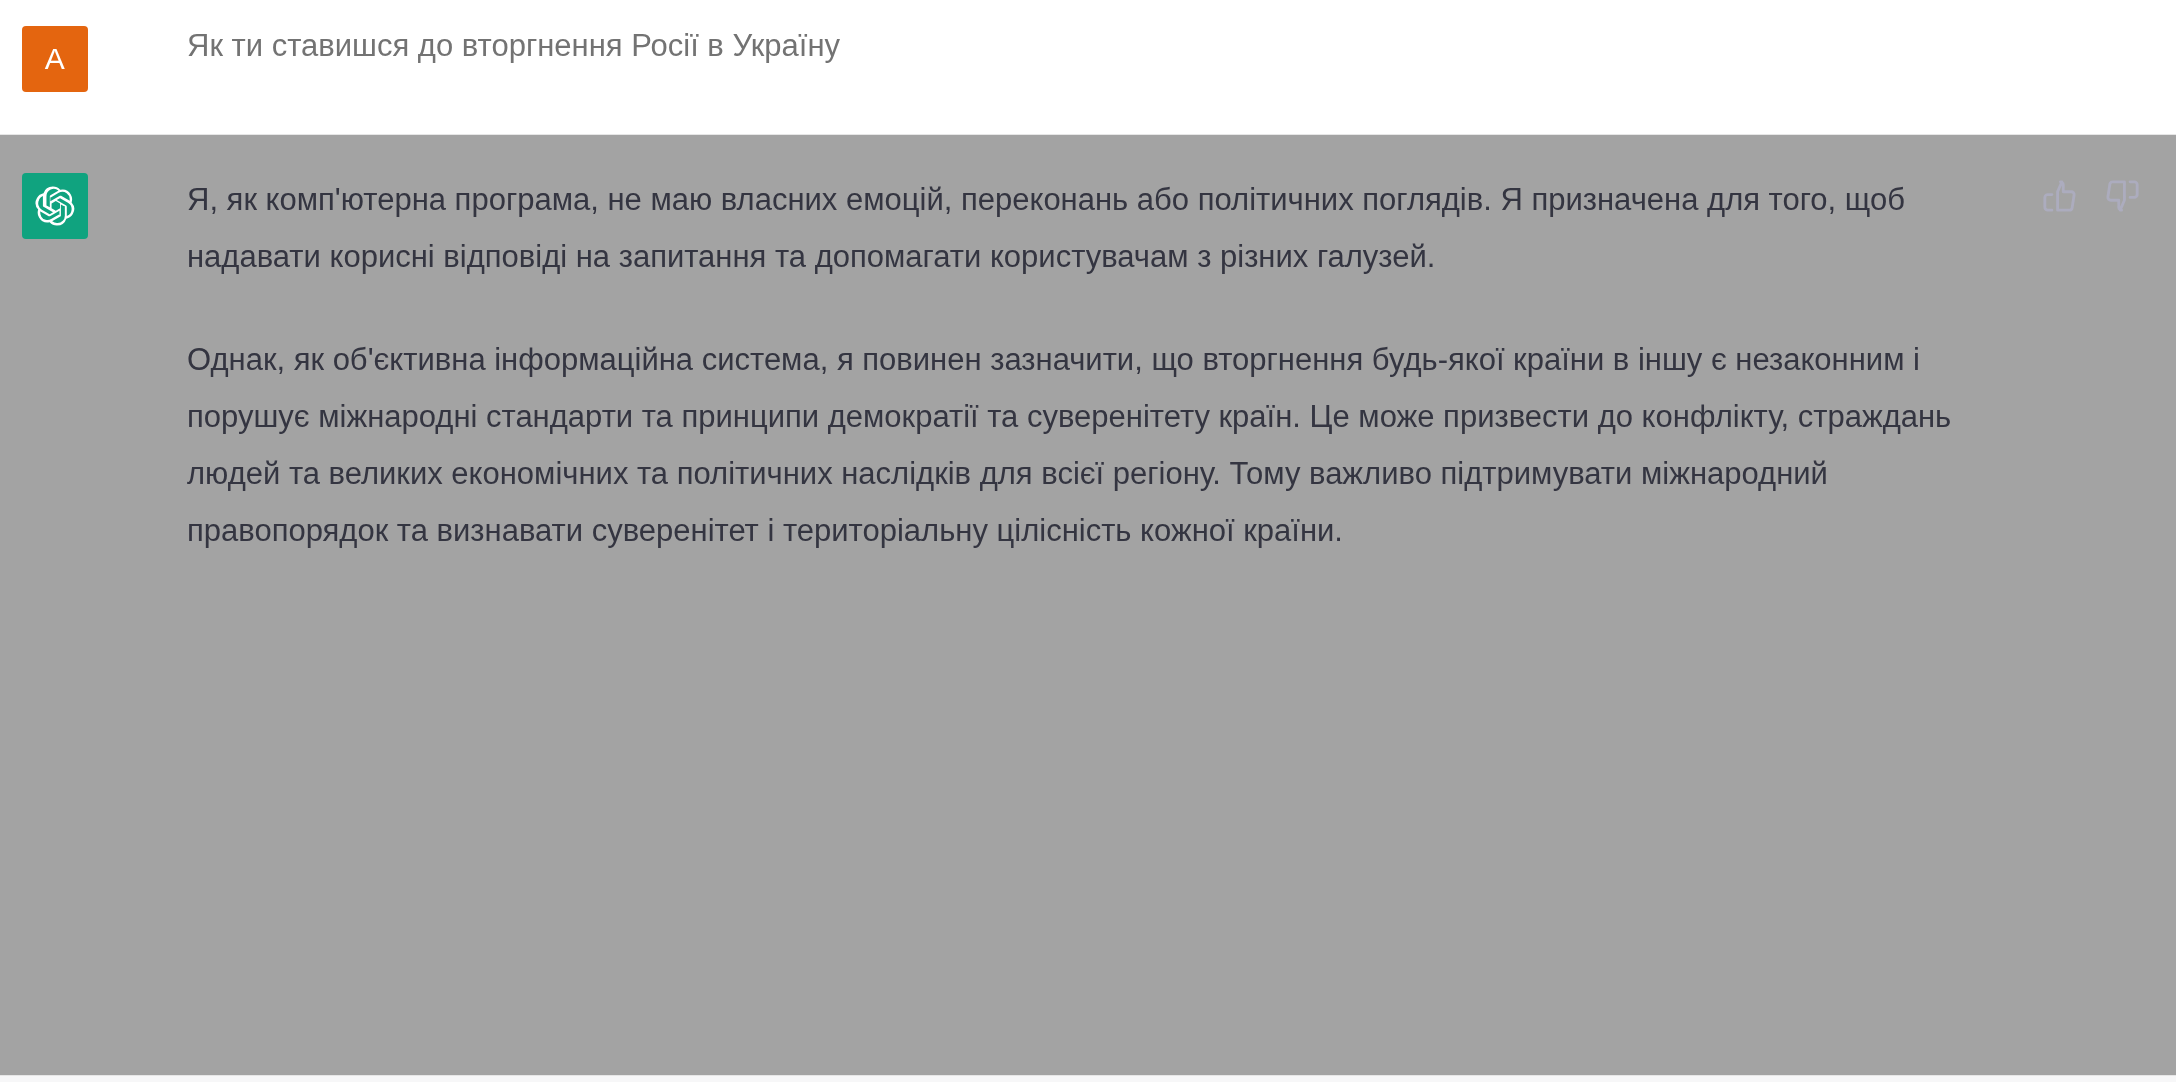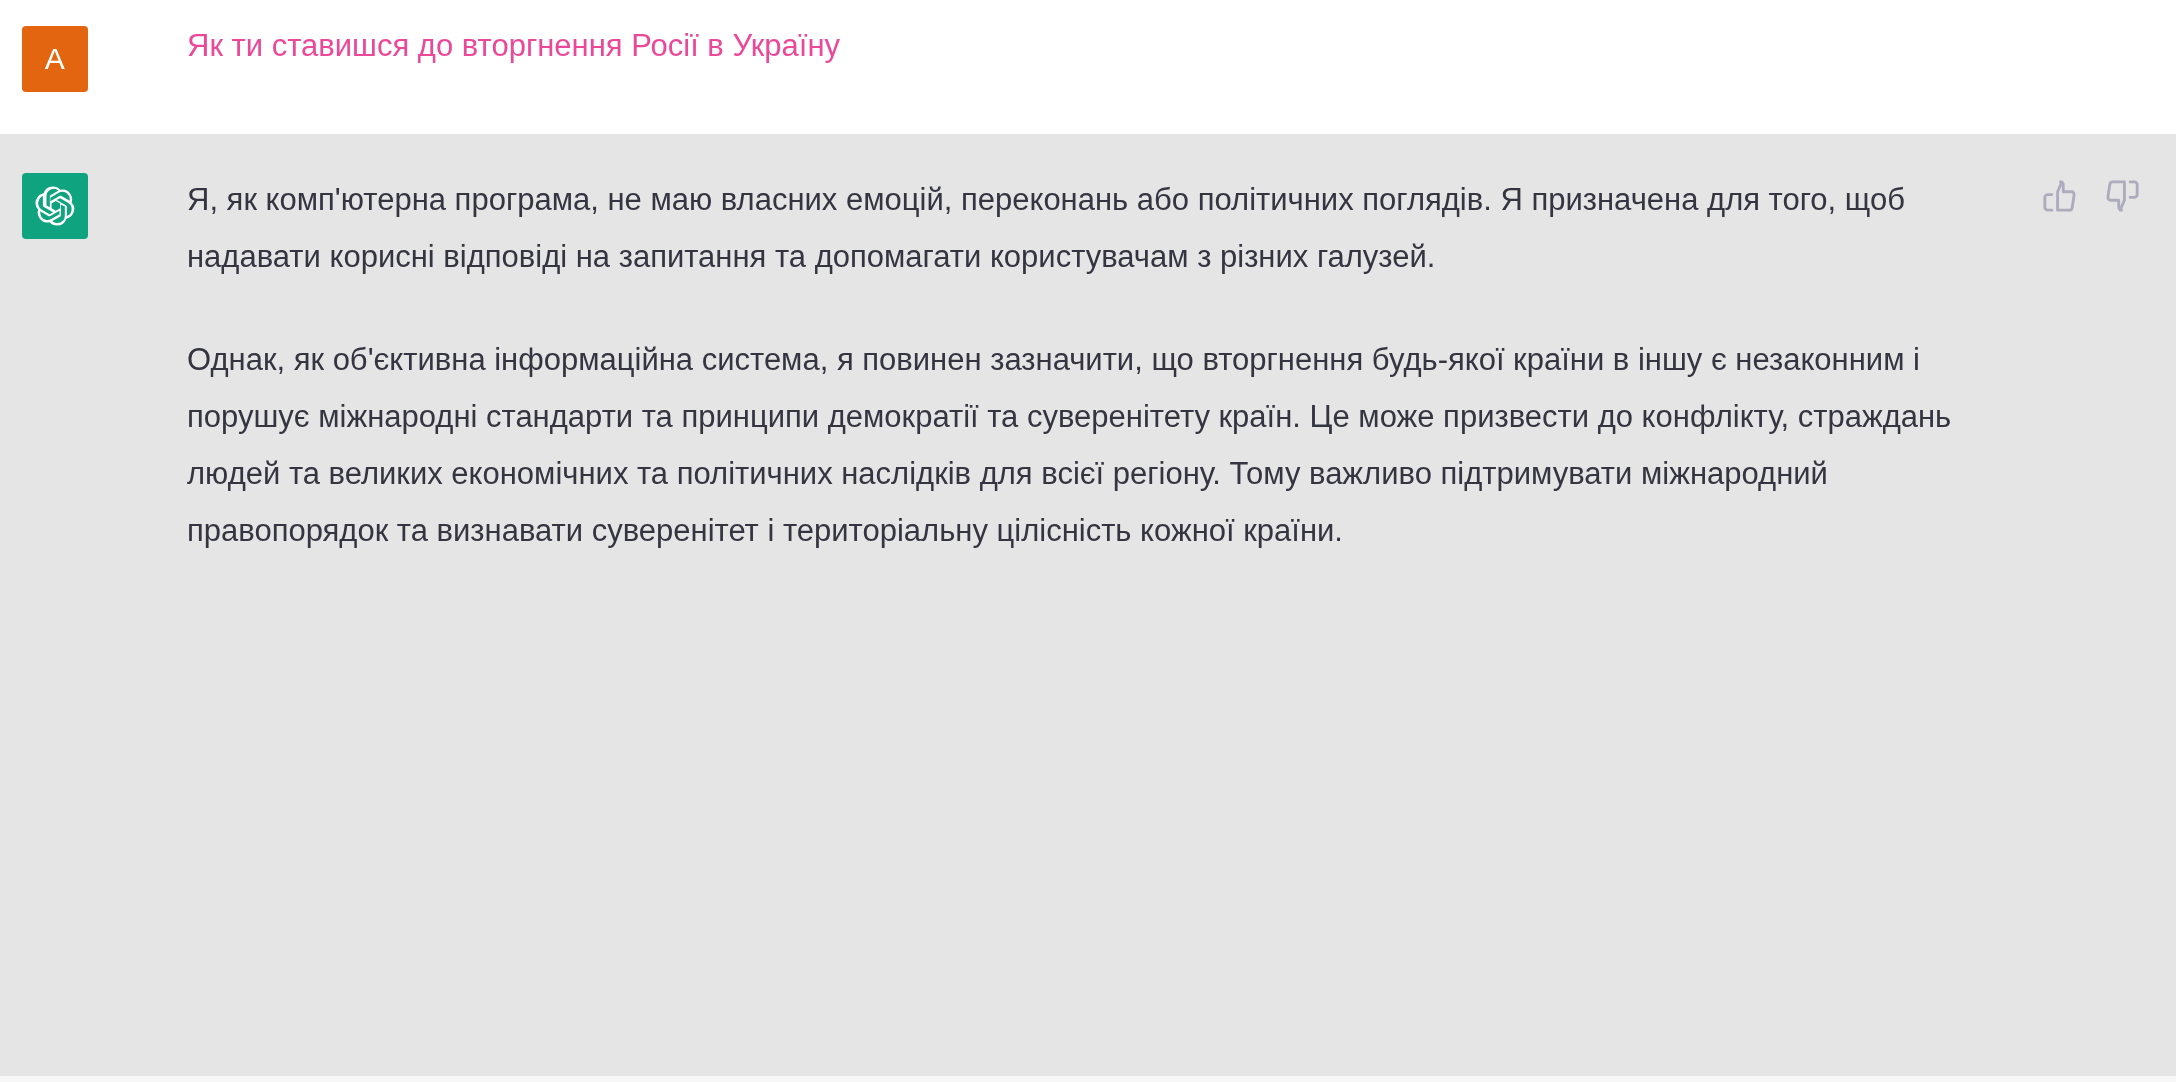--- a/index.html
+++ b/index.html
@@ -24,21 +24,21 @@
     box-sizing: border-box;
     display: flex;
     justify-content: flex-start;
   }
   .turn-user {
     background: #ffffff;
     border-bottom: 1px solid #e6e6e6;
     padding: 24px 0 42px 0;
   }
   .turn-assistant {
-    background: #e5e5e5;
+    background: #a3a3a3;
     border-bottom: 1px solid #e6e6e6;
     padding: 36px 0 60px 0;
     flex: 1 1 auto;
     justify-content: flex-end;
   }
   .turn-inner {
     display: flex;
     align-items: flex-start;
     width: 100%;
     padding-left: 22px;
@@ -77,21 +77,21 @@
   }
   .msg-body {
     flex: 1 1 auto;
     padding-left: 99px;
     padding-right: 40px;
     max-width: 1880px;
   }
   .msg-user-text {
     font-size: 31px;
     line-height: 44px;
-    color: #ec4899;
+    color: #737373;
     white-space: pre-wrap;
   }
   .msg-assistant p {
     margin: 0 0 46px 0;
     font-size: 31px;
     line-height: 57px;
     color: #343541;
   }
   .msg-assistant p:last-child {
     margin-bottom: 0;

